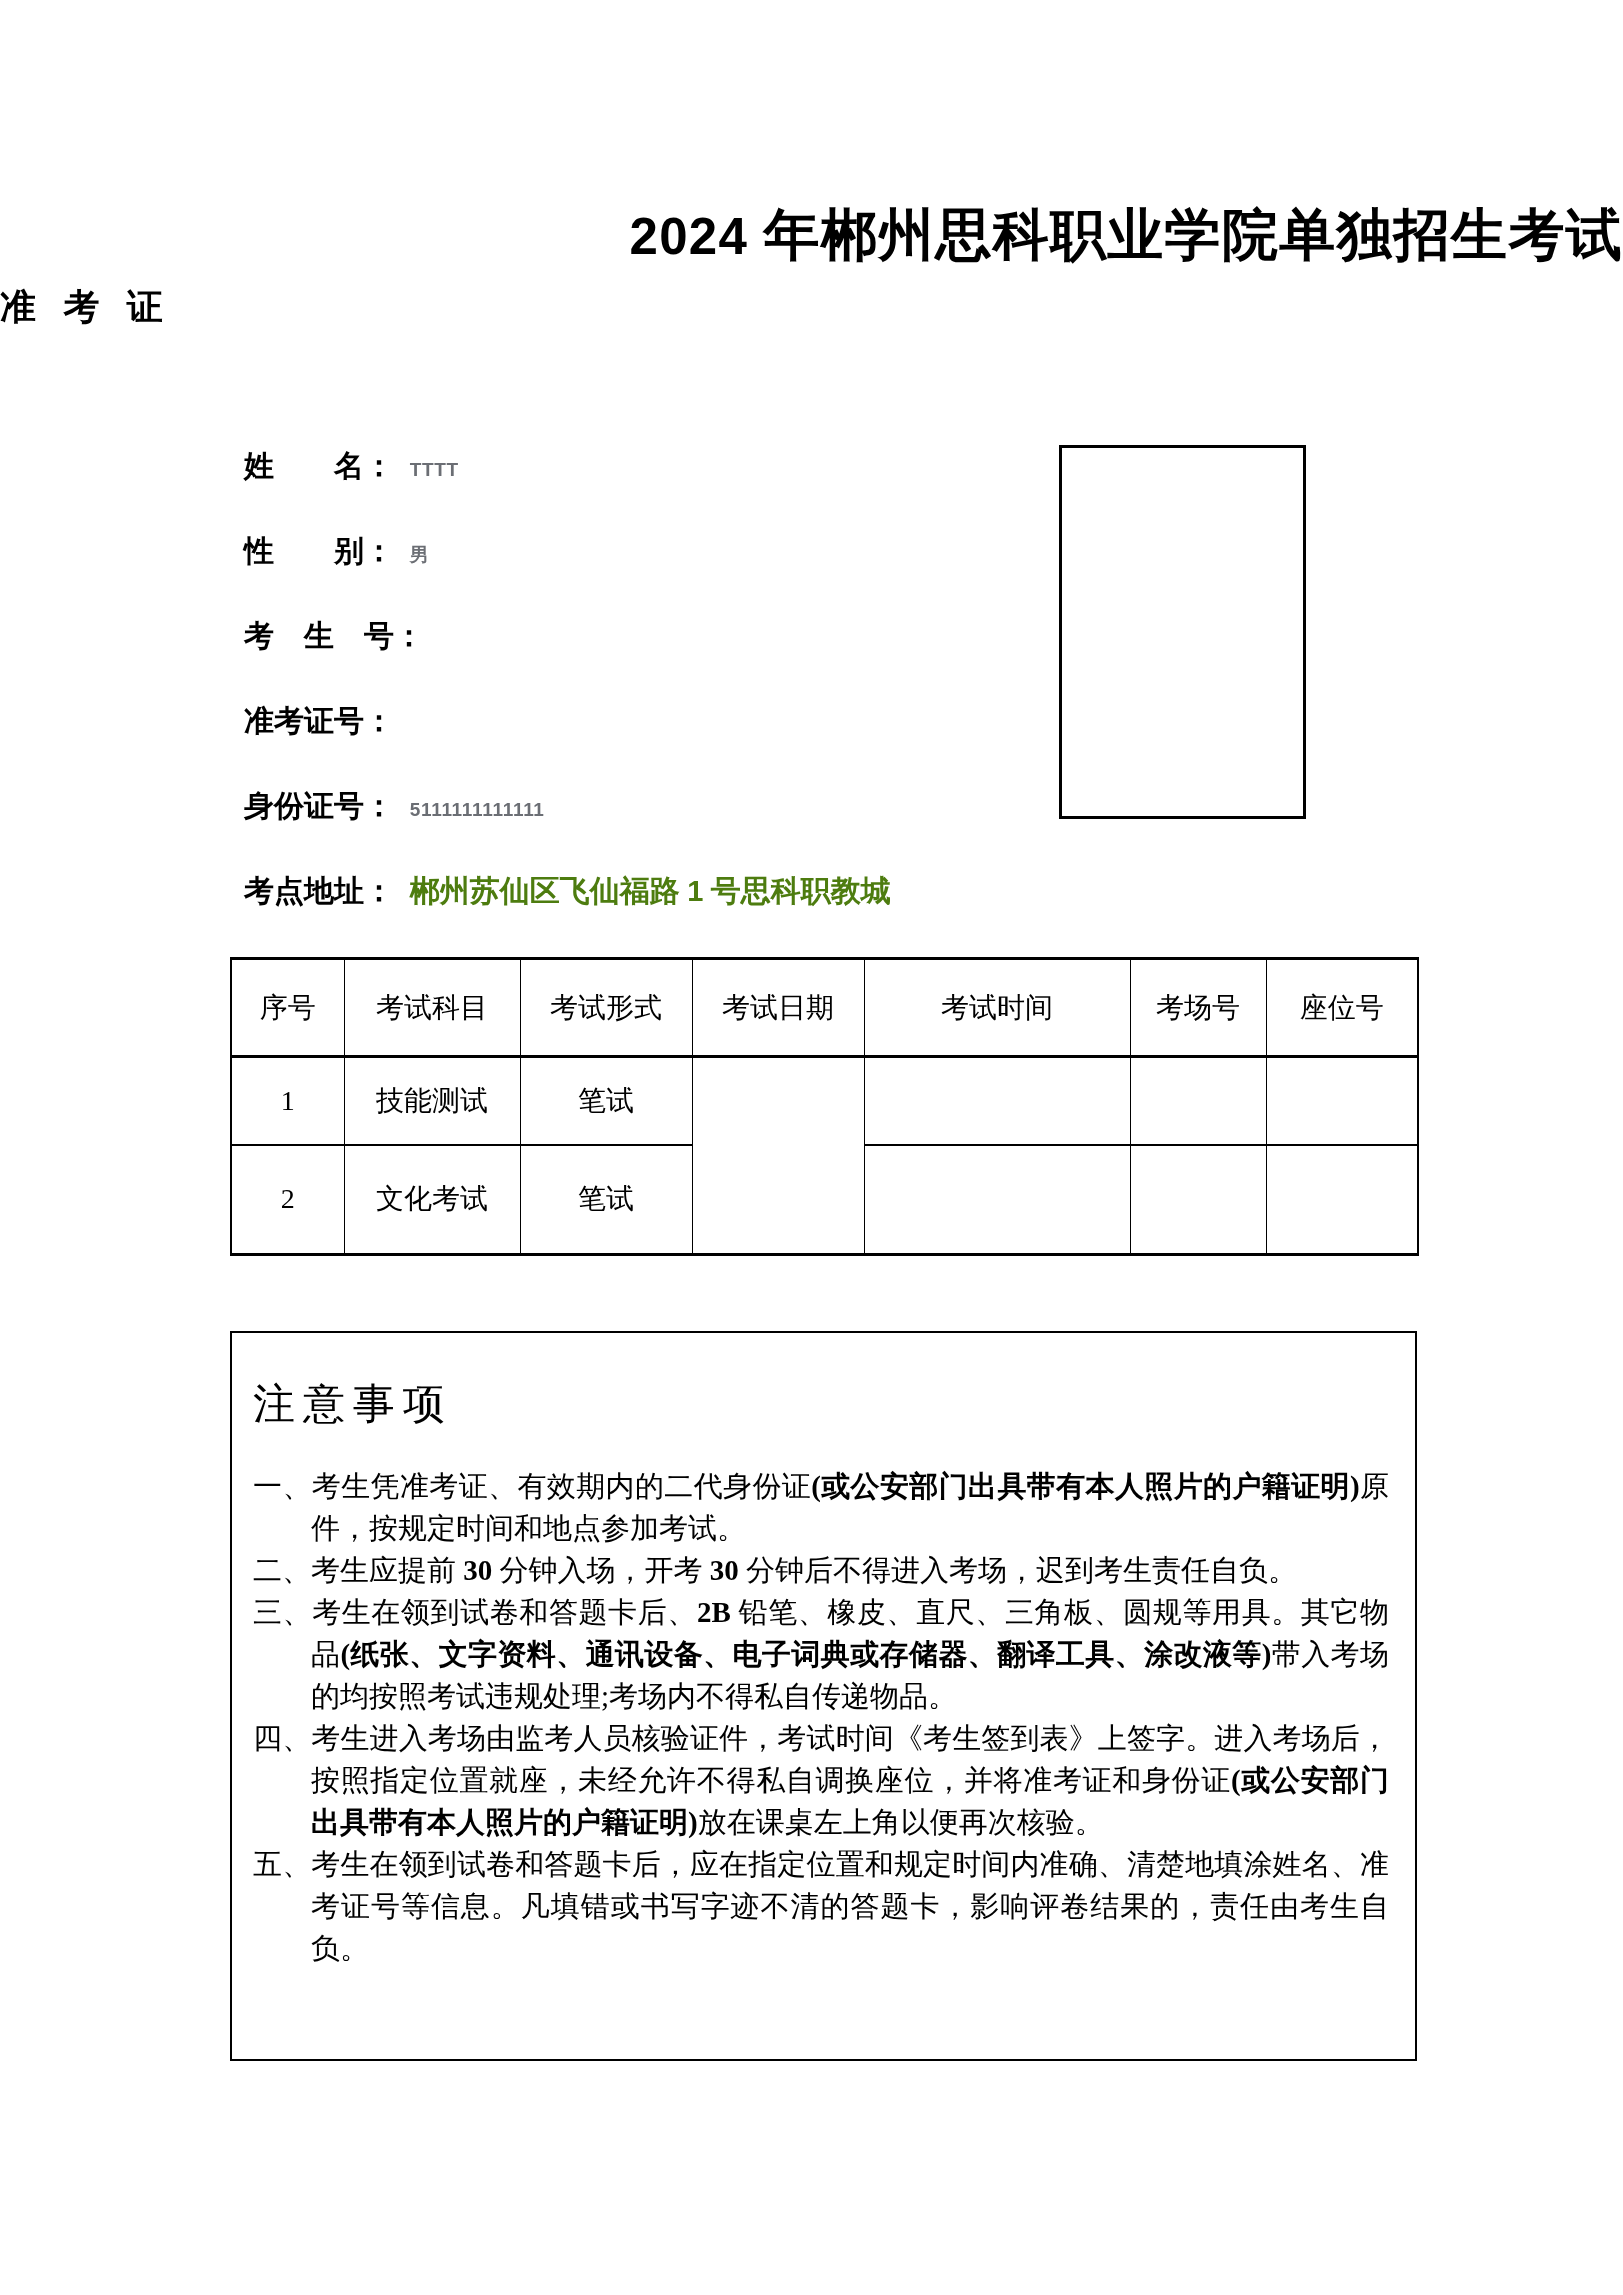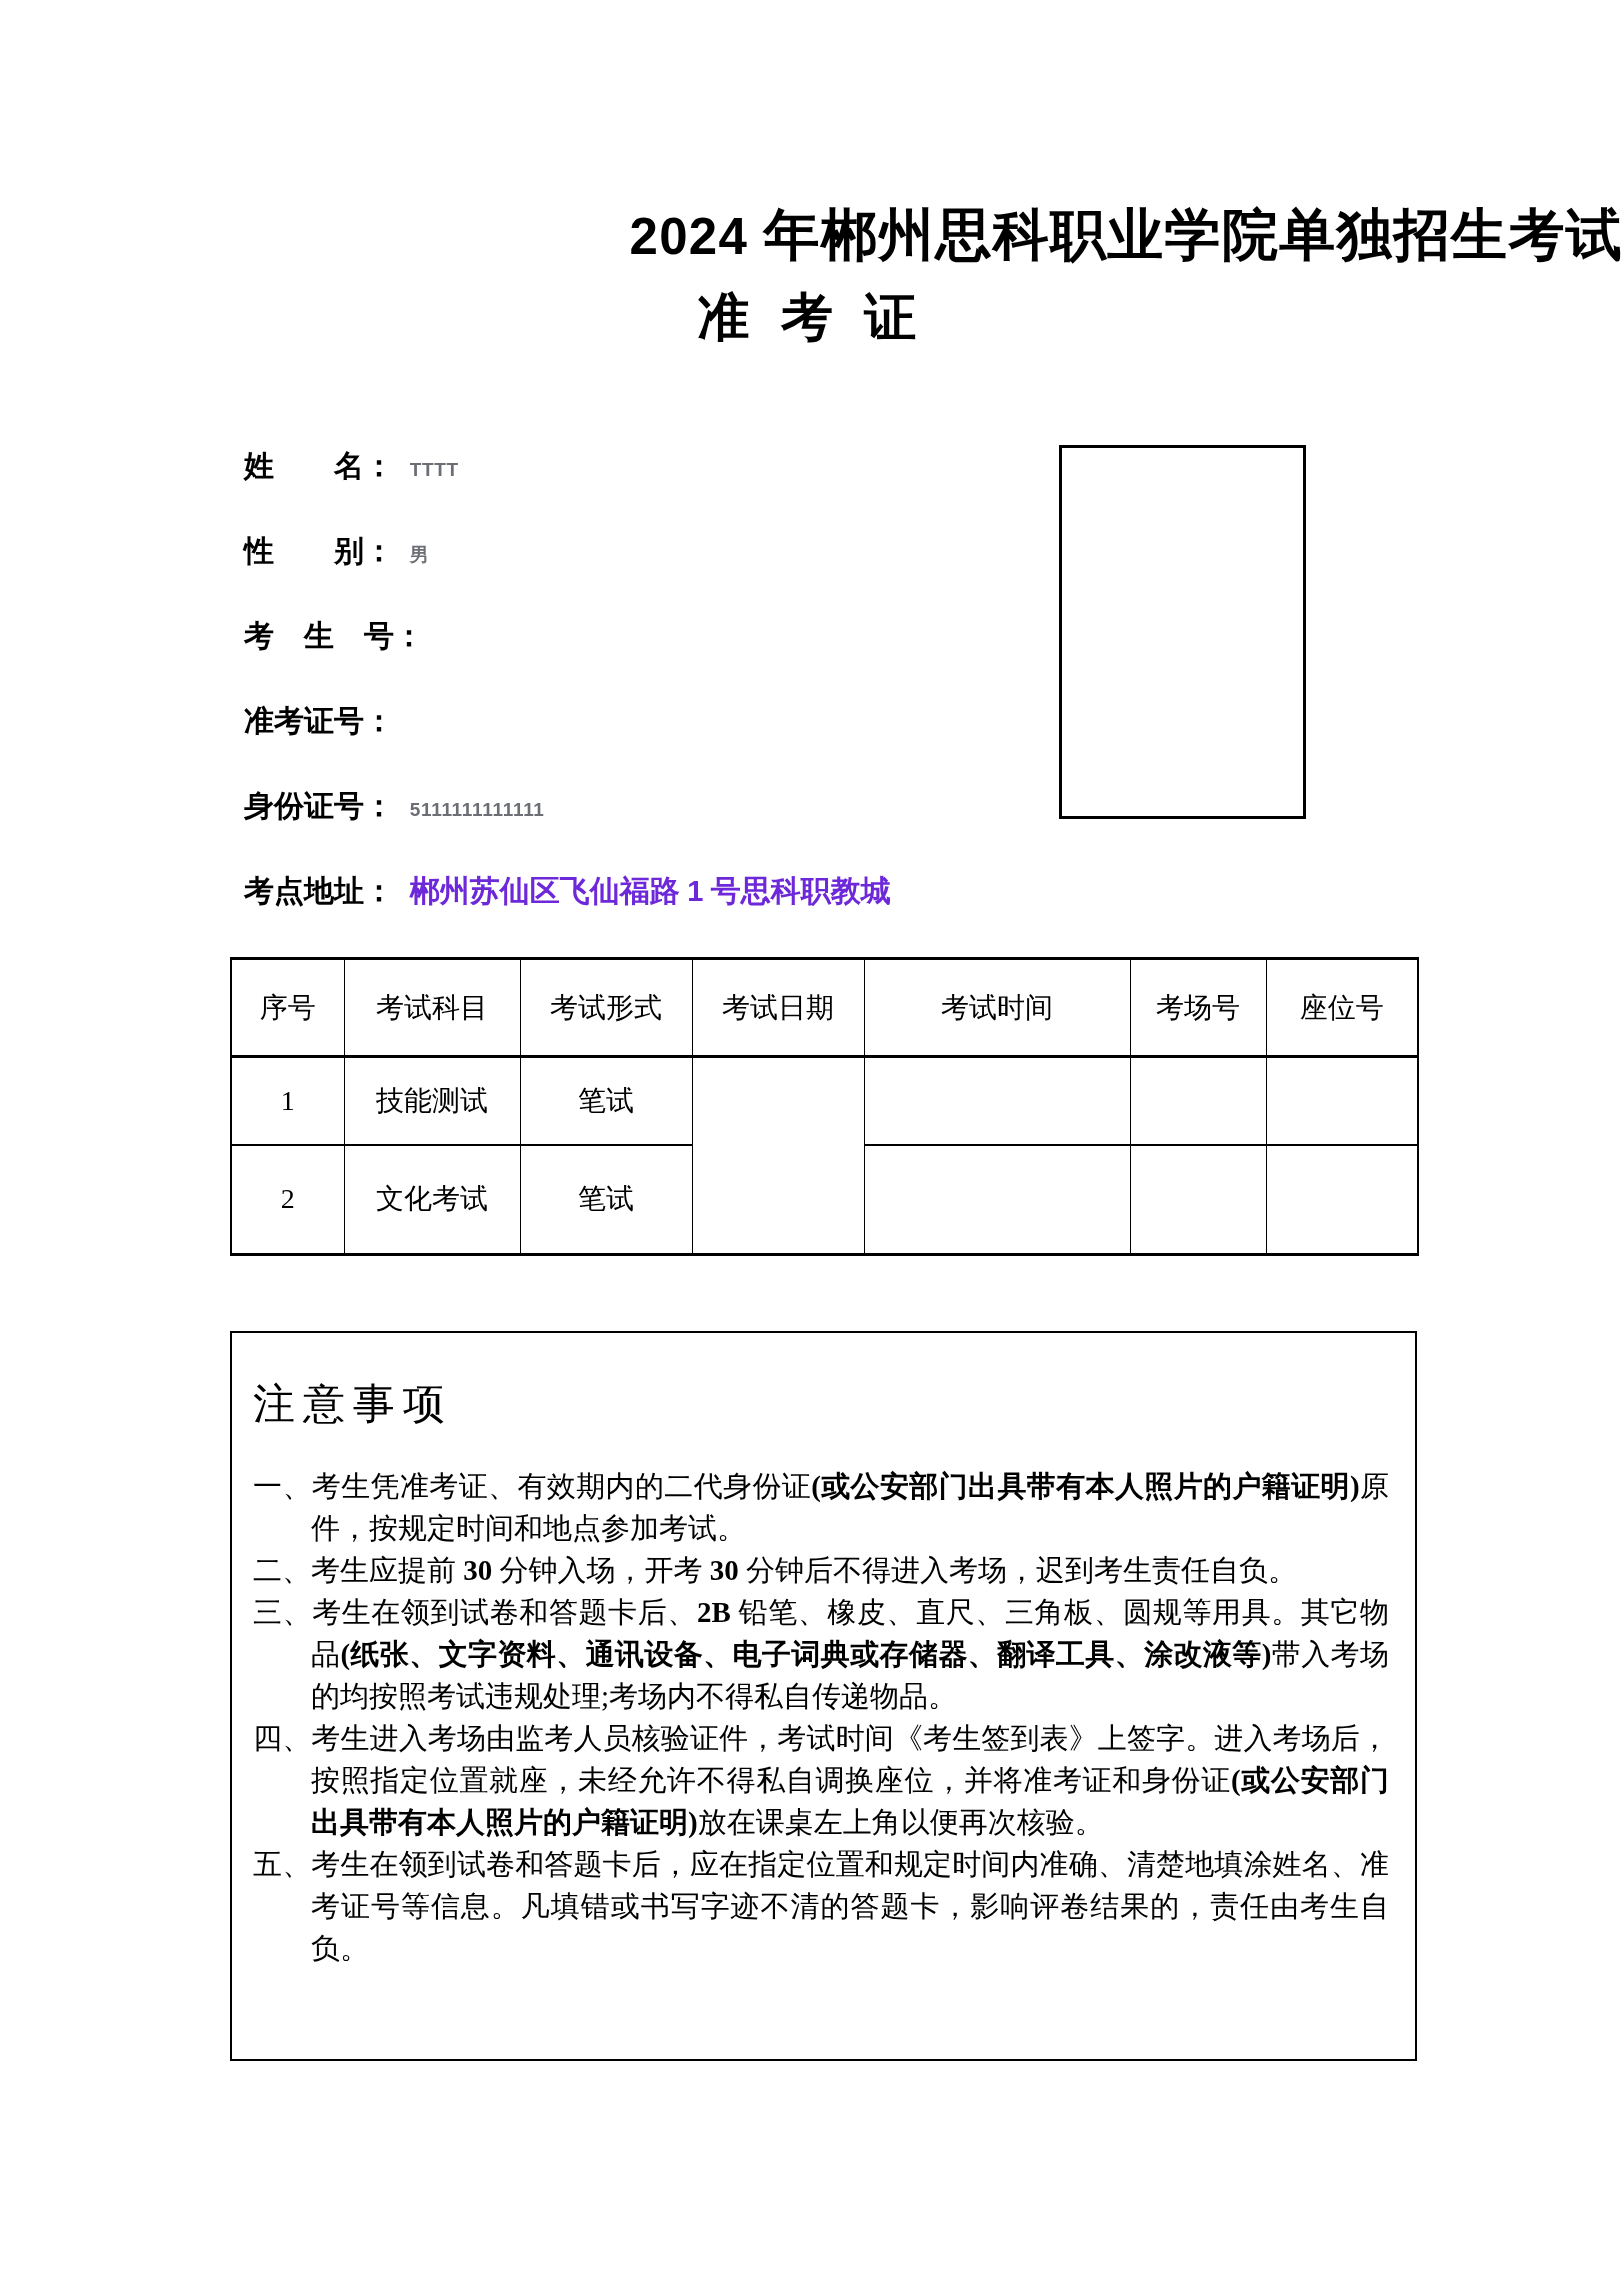--- a/index.html
+++ b/index.html
@@ -27,22 +27,22 @@
     white-space: nowrap;
   }
   .title1 .year {
     font-family: "Liberation Sans", "DejaVu Sans", sans-serif;
     font-size: 51px;
     font-weight: 700;
   }
   .title2 {
     position: absolute;
     top: 283px; left: 0; width: 100%;
-    text-align: center;
-    font-size: 52px;
+    text-align: left;
+    font-size: 36px;
     font-weight: 700;
     letter-spacing: 9.2px;
   }
 
   
   .fields {
     position: absolute;
     left: 244px;
     top: 446px;
   }
@@ -54,21 +54,21 @@
   .flabel { font-weight: 700; }
   .val {
     font-family: "Liberation Sans", "DejaVu Sans", sans-serif;
     font-weight: 700;
     font-size: 19px;
     color: var(--gray);
     margin-left: 15.7px;
     letter-spacing: 0.7px;
   }
   .val.dark {
-    color: #6d28d9;
+    color: #4d7c0f;
     font-family: "Liberation Serif", "DejaVu Serif", serif;
     font-size: 30px;
     letter-spacing: 0;
   }
   .val.dark .seg-b { font-family: "Liberation Sans", "DejaVu Sans", sans-serif; font-size: 29px; }
 
   
   .photo-box {
     position: absolute;
     left: 1059px; top: 445px;

